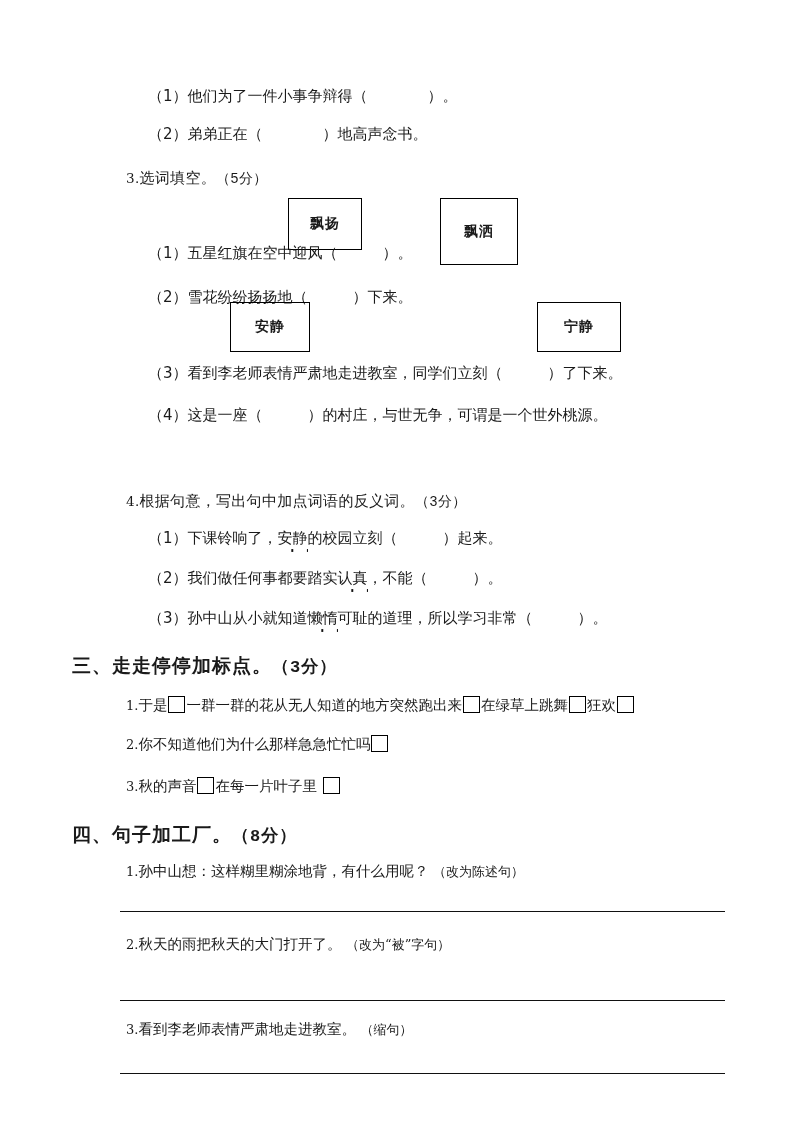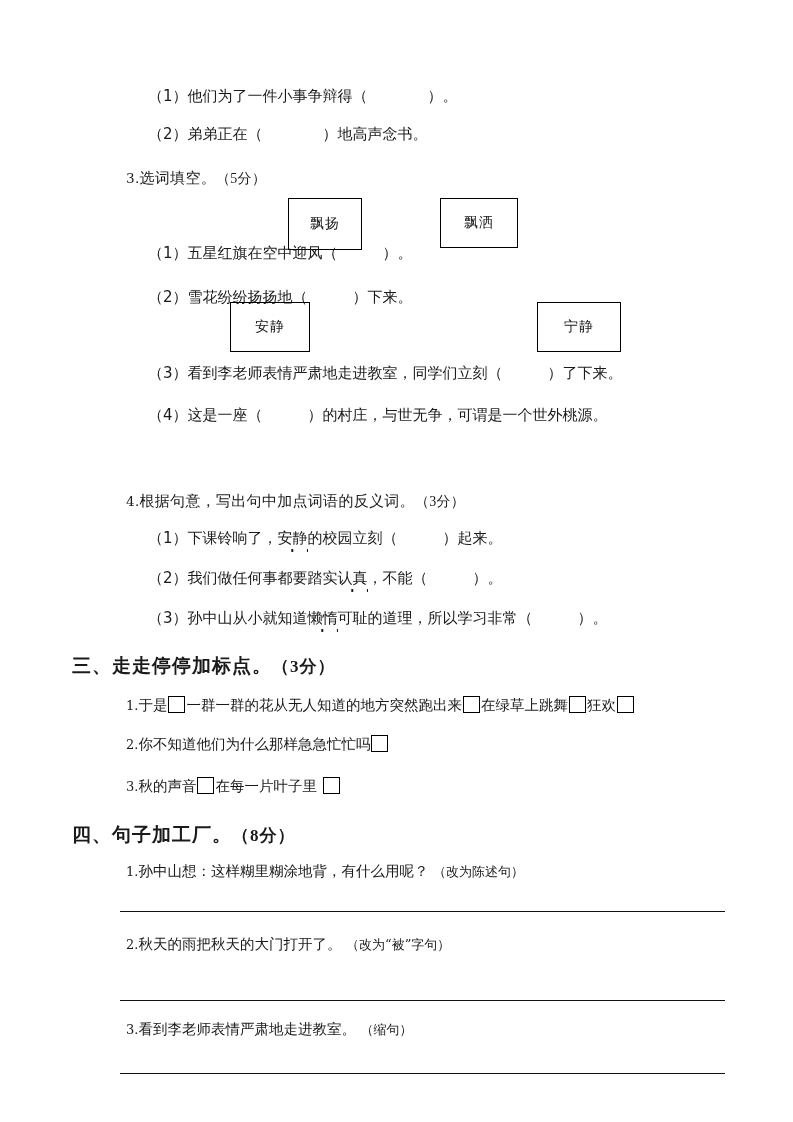--- a/index.html
+++ b/index.html
@@ -44,21 +44,21 @@
     font-family: "DejaVu Serif", "Liberation Serif", serif;
     font-size: 13.5px;
   }
 
   .item-no {
     font-family: "DejaVu Serif", "Liberation Serif", serif;
     font-size: 13px;
   }
 
   .score {
-    font-family: Liberation Serif, serif;
+    font-family: Liberation Mono, monospace;
     font-size: 14px;
   }
 
   
   .section-head {
     font-size: 19px;
     font-weight: bold;
     line-height: 24px;
     letter-spacing: 1px;
     white-space: nowrap;
@@ -70,21 +70,21 @@
 
   
   .wordbox {
     position: absolute;
     border: 1.6px solid #000;
     background: transparent;
     display: flex;
     align-items: center;
     justify-content: center;
     font-size: 14px;
-    font-weight: normal;
+    font-weight: bold;
     letter-spacing: 1px;
     box-sizing: border-box;
   }
 
   
   .punc-box {
     display: inline-block;
     width: 17px;
     height: 17px;
     border: 1.5px solid #000;
@@ -126,21 +126,21 @@
   <div class="abs sub-item" style="left:148px; top:86px;">（1）他们为了一件小事争辩得（　　　　）。</div>
 
   <div class="abs sub-item" style="left:148px; top:124px;">（2）弟弟正在（　　　　）地高声念书。</div>
 
   <div class="abs qline" style="left:126px; top:168px;">
     <span class="num-prefix">3.</span><span>选词填空。</span><span class="score">（5分）</span>
   </div>
 
   <div class="wordbox" style="left:288px; top:198px; width:74px; height:52px;">飘扬</div>
 
-  <div class="wordbox" style="left:440px; top:198px; width:78px; height:50px;">飘洒</div>
+  <div class="wordbox" style="left:440px; top:198px; width:78px; height:67px;">飘洒</div>
 
   <div class="abs sub-item" style="left:148px; top:243px;">（1）五星红旗在空中迎风（　　　）。</div>
 
   <div class="abs sub-item" style="left:148px; top:287px;">（2）雪花纷纷扬扬地（　　　）下来。</div>
 
   <div class="wordbox" style="left:230px; top:302px; width:80px; height:50px;">安静</div>
 
 
   <div class="wordbox" style="left:492px; top:302px; width:84px; height:50px;margin-left:45px;">宁静</div>
 

